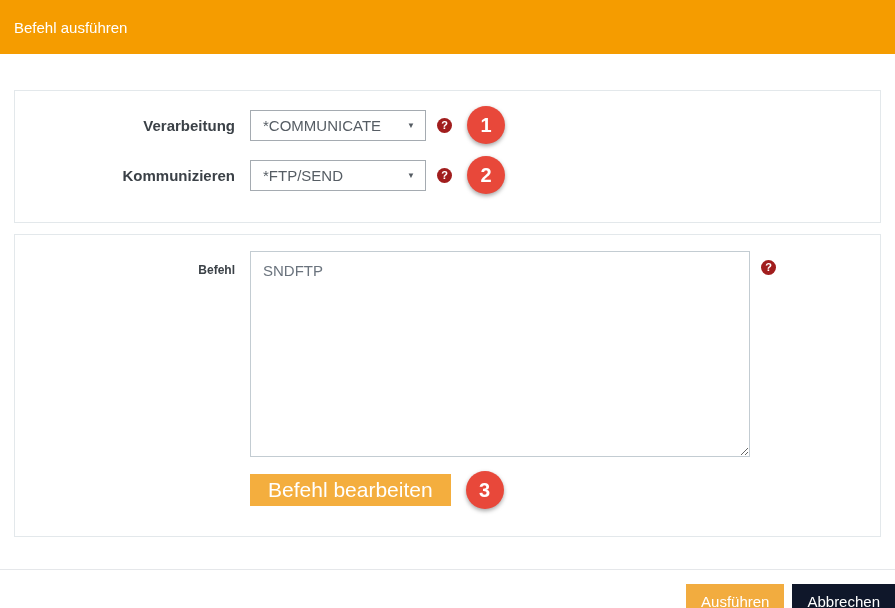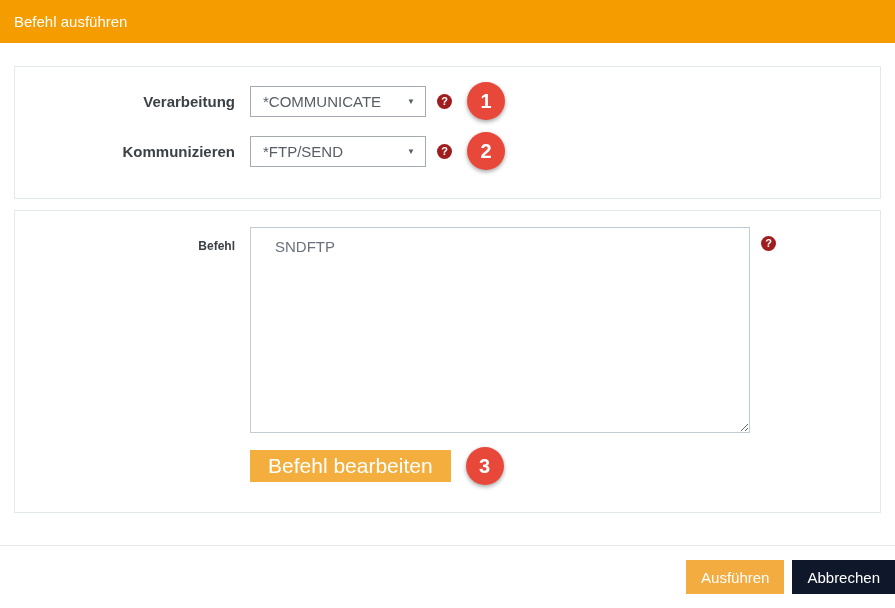--- a/index.html
+++ b/index.html
@@ -1,24 +1,24 @@
 <!DOCTYPE html>
 <html><head>
 <meta charset="utf-8">
 <style>
   * { margin:0; padding:0; box-sizing:border-box; }
   html,body { width:895px; height:608px; background:#ffffff; overflow:hidden;
               font-family:"Liberation Sans", sans-serif; }
 
-  .titlebar { height:43px; background:#F59C00; display:flex; align-items:center;
+  .titlebar { height:54px; background:#F59C00; display:flex; align-items:center;
               padding-left:14px; }
   .titlebar-title { color:#ffffff; font-size:15px; }
 
   .panel { margin:0 14px; border:1px solid #E3E8EB; background:#ffffff; }
-  .panel-1 { margin-top:23px; height:133px; padding:15px 0 0 0; }
+  .panel-1 { margin-top:36px; height:133px; padding:15px 0 0 0; }
   .panel-2 { margin-top:11px; height:303px; padding:16px 0 0 0; }
 
   .field-row { display:flex; align-items:center; height:38px; }
   .field-row + .field-row { margin-top:12px; }
 
   .field-label { width:220px; text-align:right; font-size:15px; font-weight:bold;
                  color:#3B4147; margin-right:15px; flex:none; }
 
   .select-box { width:176px; height:31px; border:1px solid #A5ABB1; background:#fff;
                 display:flex; align-items:center; justify-content:space-between;
@@ -32,21 +32,21 @@
 
   .badge { width:38px; height:38px; border-radius:50%; background:#E8483A;
            color:#ffffff; font-size:20px; font-weight:bold; display:flex;
            align-items:center; justify-content:center; margin-left:15px; flex:none;
            box-shadow:0 2px 4px rgba(0,0,0,0.35); }
 
   .command-row { display:flex; align-items:flex-start; }
   .command-label { width:220px; text-align:right; font-size:12px; font-weight:bold;
                    color:#3B4147; margin-right:15px; flex:none; padding-top:12px; }
   .command-textarea { width:500px; height:206px; border:1px solid #C3CCD2;
-                      padding:10px 24px; font-family:"Liberation Sans", sans-serif;
+                      padding:10px 12px; font-family:"Liberation Sans", sans-serif;
                       font-size:15px; color:#6A737D; resize:both; outline:none;
                       background:#fff; }
   .command-help { margin-top:9px; }
 
   .button-row { display:flex; align-items:center; height:38px; margin-top:14px;
                 padding-left:235px; }
   .edit-button { height:32px; padding:0 18px; background:#F4AE3E; border:none;
                  color:#ffffff; font-size:21px; cursor:pointer;
                  font-family:"Liberation Sans", sans-serif; }
 

